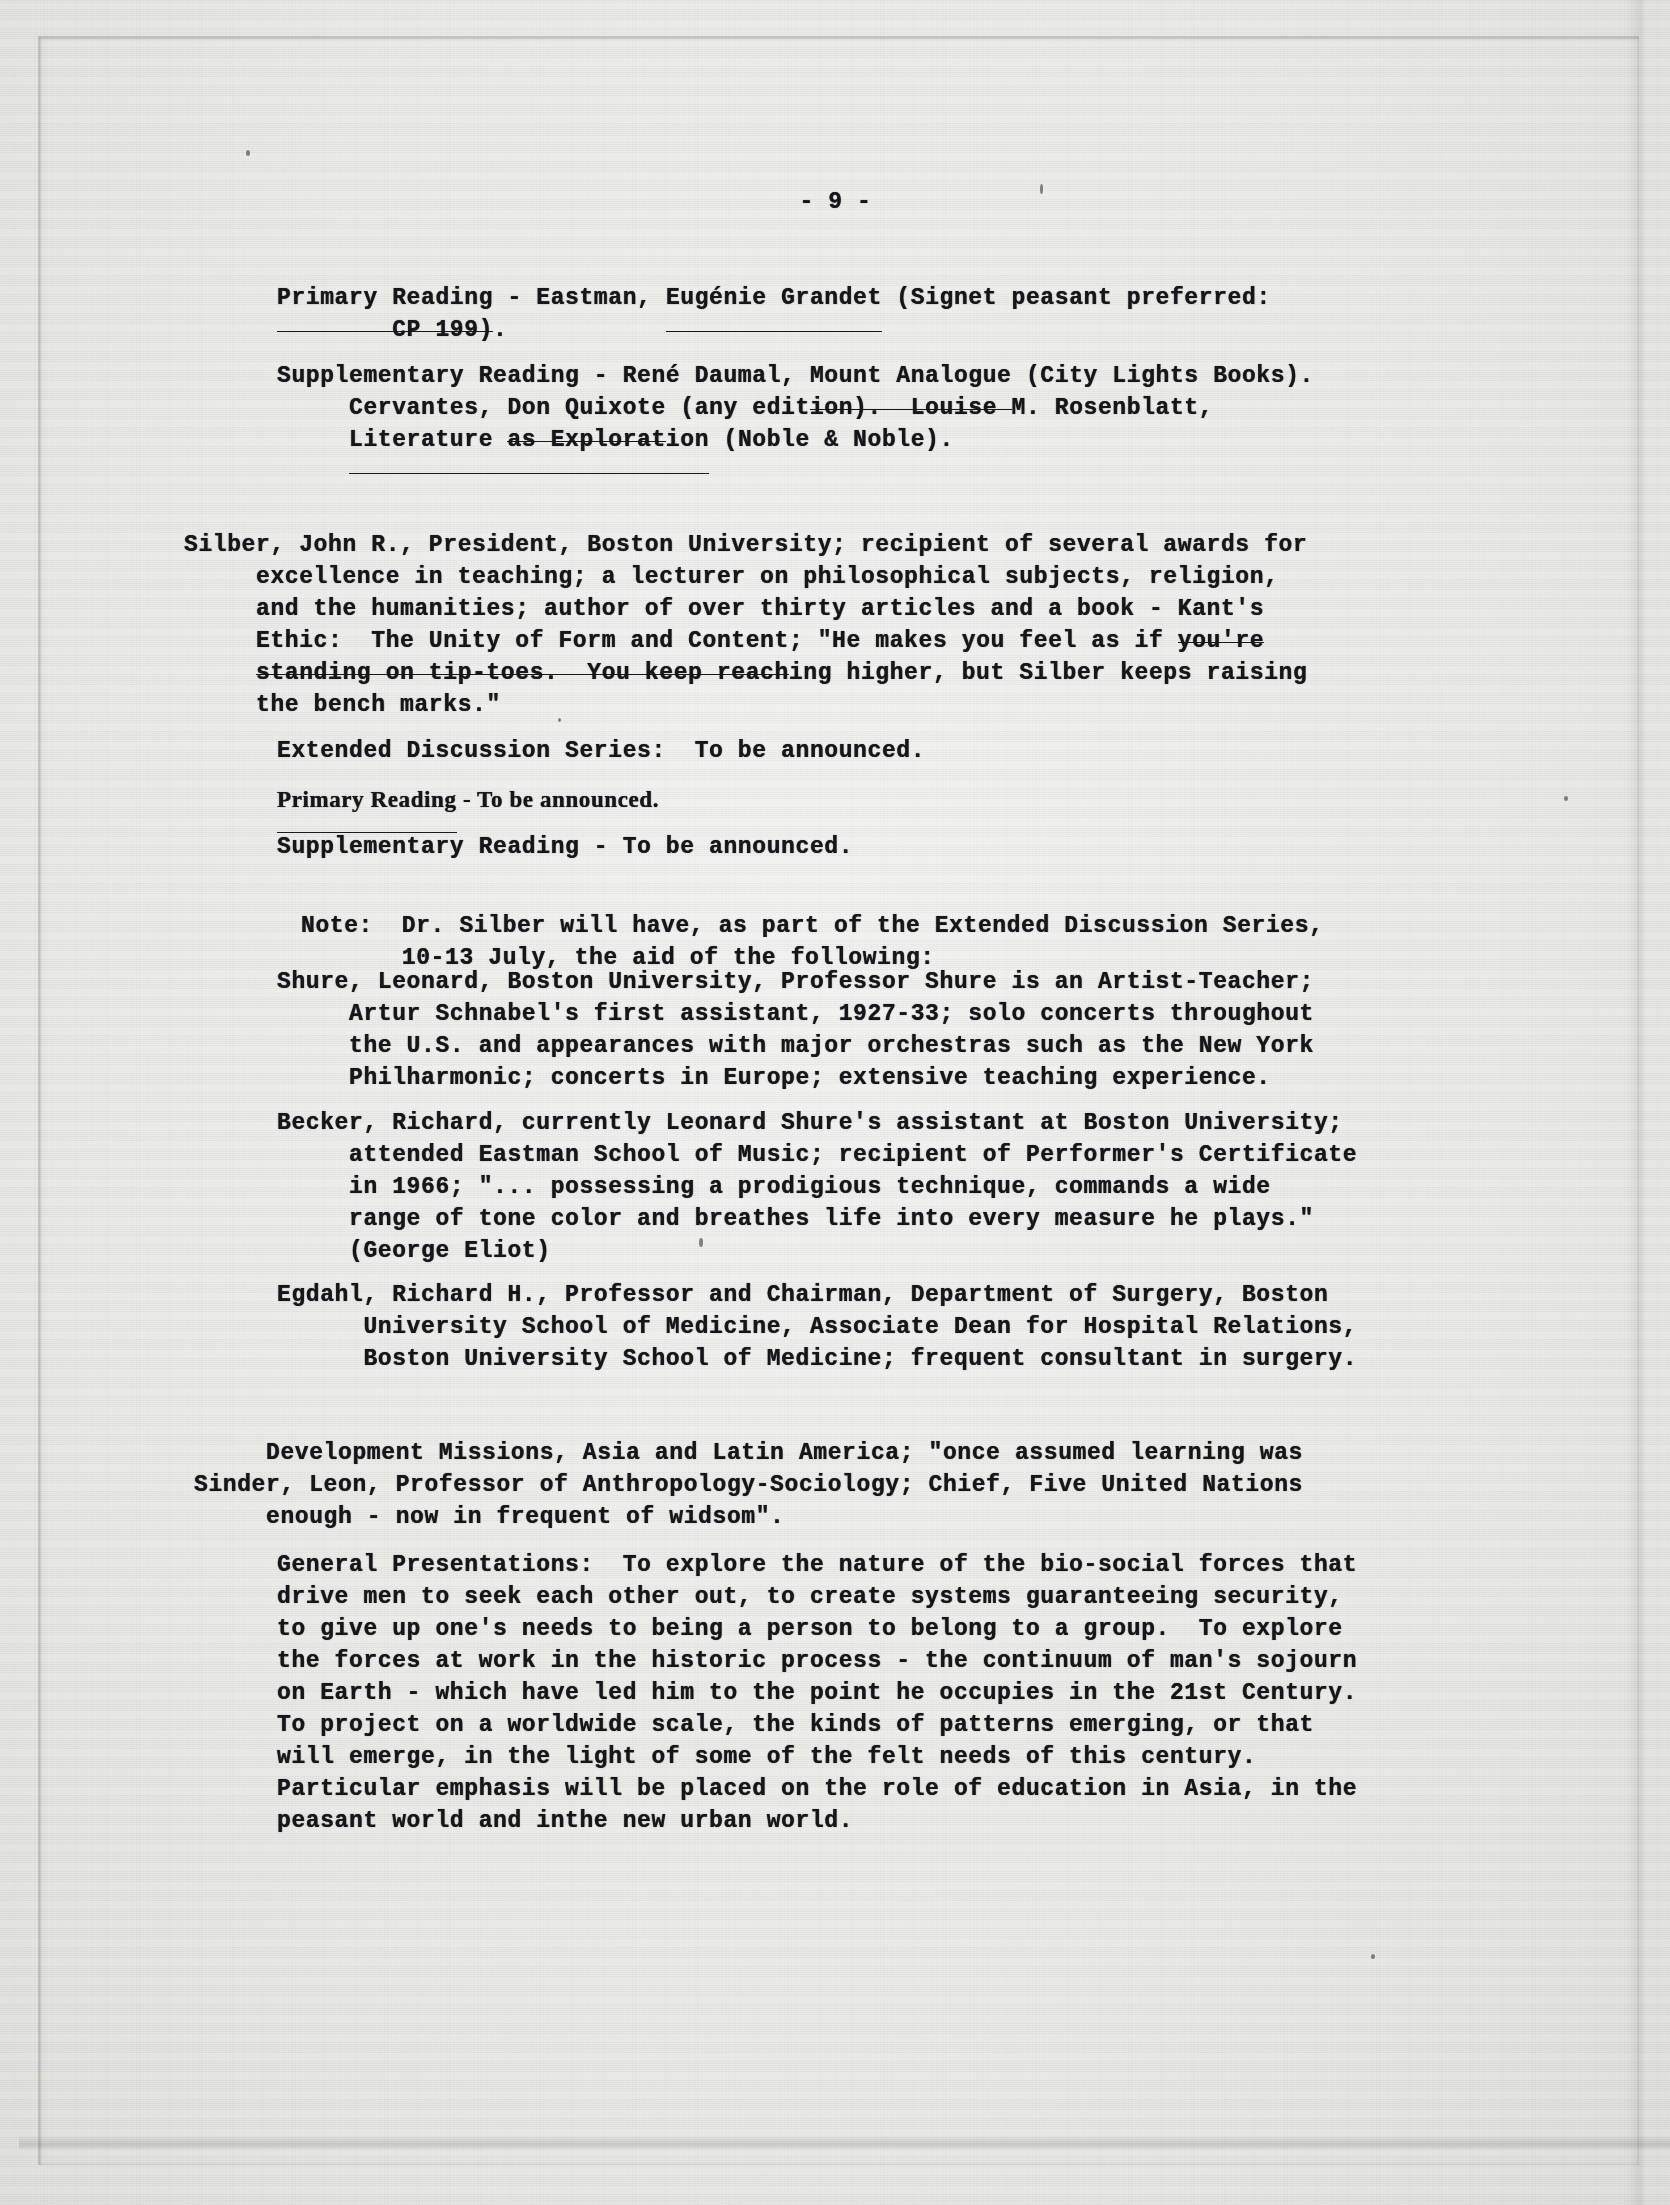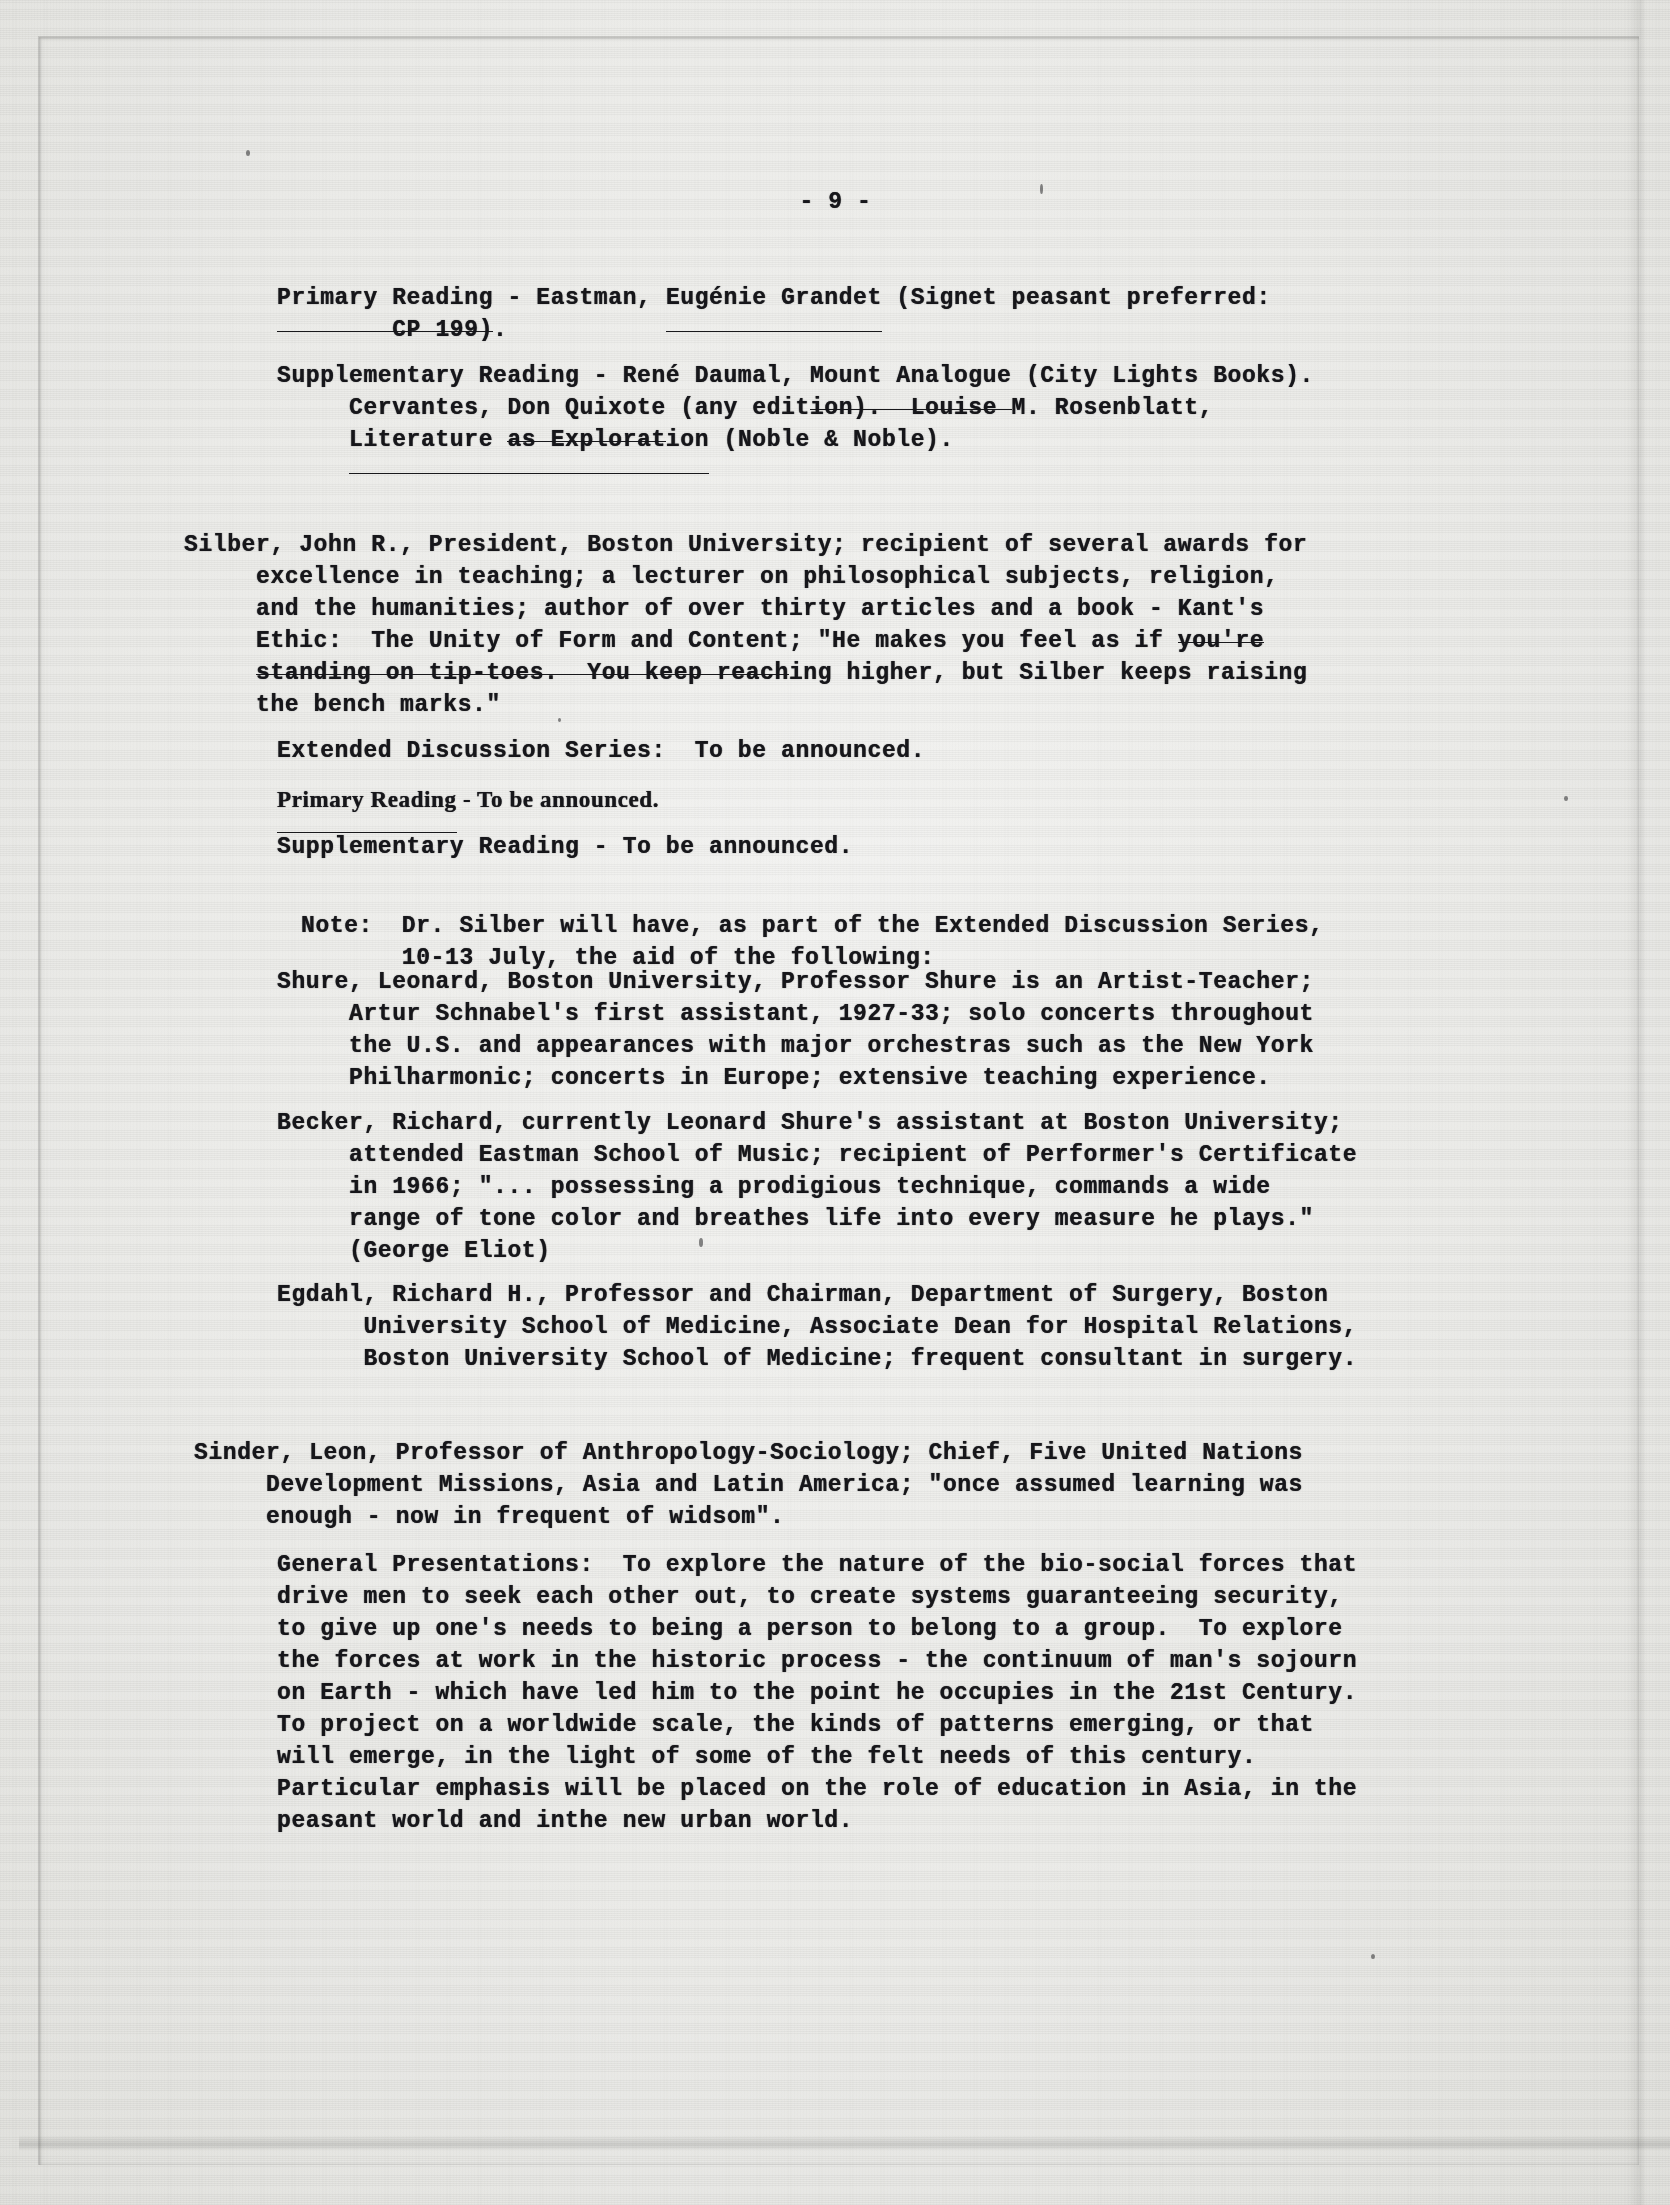--- a/index.html
+++ b/index.html
@@ -137,21 +137,21 @@
         <div class="block typed" style="left: 277px; top: 282px;"><span class="ln"><u class="ul">Primary Reading</u><span> - Eastman, </span><u class="ul">Eugénie Grandet</u><span> (Signet peasant preferred:</span></span><span class="ln"><span>        CP 199).</span></span></div>
         <div class="block typed" style="left: 277px; top: 360px;"><span class="ln"><span>Supplementary Reading - René Daumal, </span><u class="ul">Mount Analogue</u><span> (City Lights Books).</span></span><span class="ln"><span>     Cervantes, </span><u class="ul">Don Quixote</u><span> (any edition).  Louise M. Rosenblatt,</span></span><span class="ln"><span>     </span><u class="ul">Literature as Exploration</u><span> (Noble &amp; Noble).</span></span></div>
         <div class="block typed" style="left: 184px; top: 529px;"><span class="ln"><span>Silber, John R., President, Boston University; recipient of several awards for</span></span><span class="ln"><span>     excellence in teaching; a lecturer on philosophical subjects, religion,</span></span><span class="ln"><span>     and the humanities; author of over thirty articles and a book - </span><u class="ul">Kant's</u></span><span class="ln"><span>     </span><u class="ul">Ethic:  The Unity of Form and Content</u><span>; "He makes you feel as if you're</span></span><span class="ln"><span>     standing on tip-toes.  You keep reaching higher, but Silber keeps raising</span></span><span class="ln"><span>     the bench marks."</span></span></div>
         <div class="block typed" style="left: 277px; top: 735px;"><span class="ln"><span>Extended Discussion Series:  To be announced.</span></span></div>
         <div class="block typed" style="left: 277px; top: 784px; font-family: Liberation Serif, serif;"><span class="ln"><u class="ul">Primary Reading</u><span> - To be announced.</span></span></div>
         <div class="block typed" style="left: 277px; top: 831px;"><span class="ln"><span>Supplementary Reading - To be announced.</span></span></div>
         <div class="block typed" style="left: 277px; top: 910px; margin-left: 24px;"><span class="ln"><span>Note:  Dr. Silber will have, as part of the Extended Discussion Series,</span></span><span class="ln"><span>       10-13 July, the aid of the following:</span></span></div>
         <div class="block typed" style="left: 277px; top: 966px;"><span class="ln"><span>Shure, Leonard, Boston University, Professor Shure is an Artist-Teacher;</span></span><span class="ln"><span>     Artur Schnabel's first assistant, 1927-33; solo concerts throughout</span></span><span class="ln"><span>     the U.S. and appearances with major orchestras such as the New York</span></span><span class="ln"><span>     Philharmonic; concerts in Europe; extensive teaching experience.</span></span></div>
         <div class="block typed" style="left: 277px; top: 1107px;"><span class="ln"><span>Becker, Richard, currently Leonard Shure's assistant at Boston University;</span></span><span class="ln"><span>     attended Eastman School of Music; recipient of Performer's Certificate</span></span><span class="ln"><span>     in 1966; "... possessing a prodigious technique, commands a wide</span></span><span class="ln"><span>     range of tone color and breathes life into every measure he plays."</span></span><span class="ln"><span>     (George Eliot)</span></span></div>
         <div class="block typed" style="left: 277px; top: 1279px;"><span class="ln"><span>Egdahl, Richard H., Professor and Chairman, Department of Surgery, Boston</span></span><span class="ln"><span>      University School of Medicine, Associate Dean for Hospital Relations,</span></span><span class="ln"><span>      Boston University School of Medicine; frequent consultant in surgery.</span></span></div>
-        <div class="block typed" style="left: 194px; top: 1437px;"><span class="ln"><span>Sinder, Leon, Professor of Anthropology-Sociology; Chief, Five United Nations</span></span><span class="ln"><span>     Development Missions, Asia and Latin America; "once assumed learning was</span></span><span class="ln"><span>     enough - now in frequent of widsom".</span></span></div>
+        <div class="block typed" style="left: 194px; top: 1437px;"><span class="ln"><span>     Development Missions, Asia and Latin America; "once assumed learning was</span></span><span class="ln"><span>Sinder, Leon, Professor of Anthropology-Sociology; Chief, Five United Nations</span></span><span class="ln"><span>     enough - now in frequent of widsom".</span></span></div>
         <div class="block typed" style="left: 277px; top: 1549px;"><span class="ln"><span>General Presentations:  To explore the nature of the bio-social forces that</span></span><span class="ln"><span>drive men to seek each other out, to create systems guaranteeing security,</span></span><span class="ln"><span>to give up one's needs to being a person to belong to a group.  To explore</span></span><span class="ln"><span>the forces at work in the historic process - the continuum of man's sojourn</span></span><span class="ln"><span>on Earth - which have led him to the point he occupies in the 21st Century.</span></span><span class="ln"><span>To project on a worldwide scale, the kinds of patterns emerging, or that</span></span><span class="ln"><span>will emerge, in the light of some of the felt needs of this century.</span></span><span class="ln"><span>Particular emphasis will be placed on the role of education in Asia, in the</span></span><span class="ln"><span>peasant world and inthe new urban world.</span></span></div>
       </div>
     <div id="specks-host">
         <div class="speck" style="left: 246px; top: 150px; width: 4.3px; height: 5.6px;"></div>
         <div class="speck" style="left: 1040px; top: 184px; width: 3.1px; height: 10px;"></div>
         <div class="speck" style="left: 1564px; top: 796px; width: 4.3px; height: 5px;"></div>
         <div class="speck" style="left: 699px; top: 1238px; width: 4.3px; height: 8.7px;"></div>
         <div class="speck" style="left: 1371px; top: 1954px; width: 3.7px; height: 5px;"></div>
         <div class="speck" style="left: 558px; top: 718px; width: 3.1px; height: 4.3px;"></div>
       </div>

